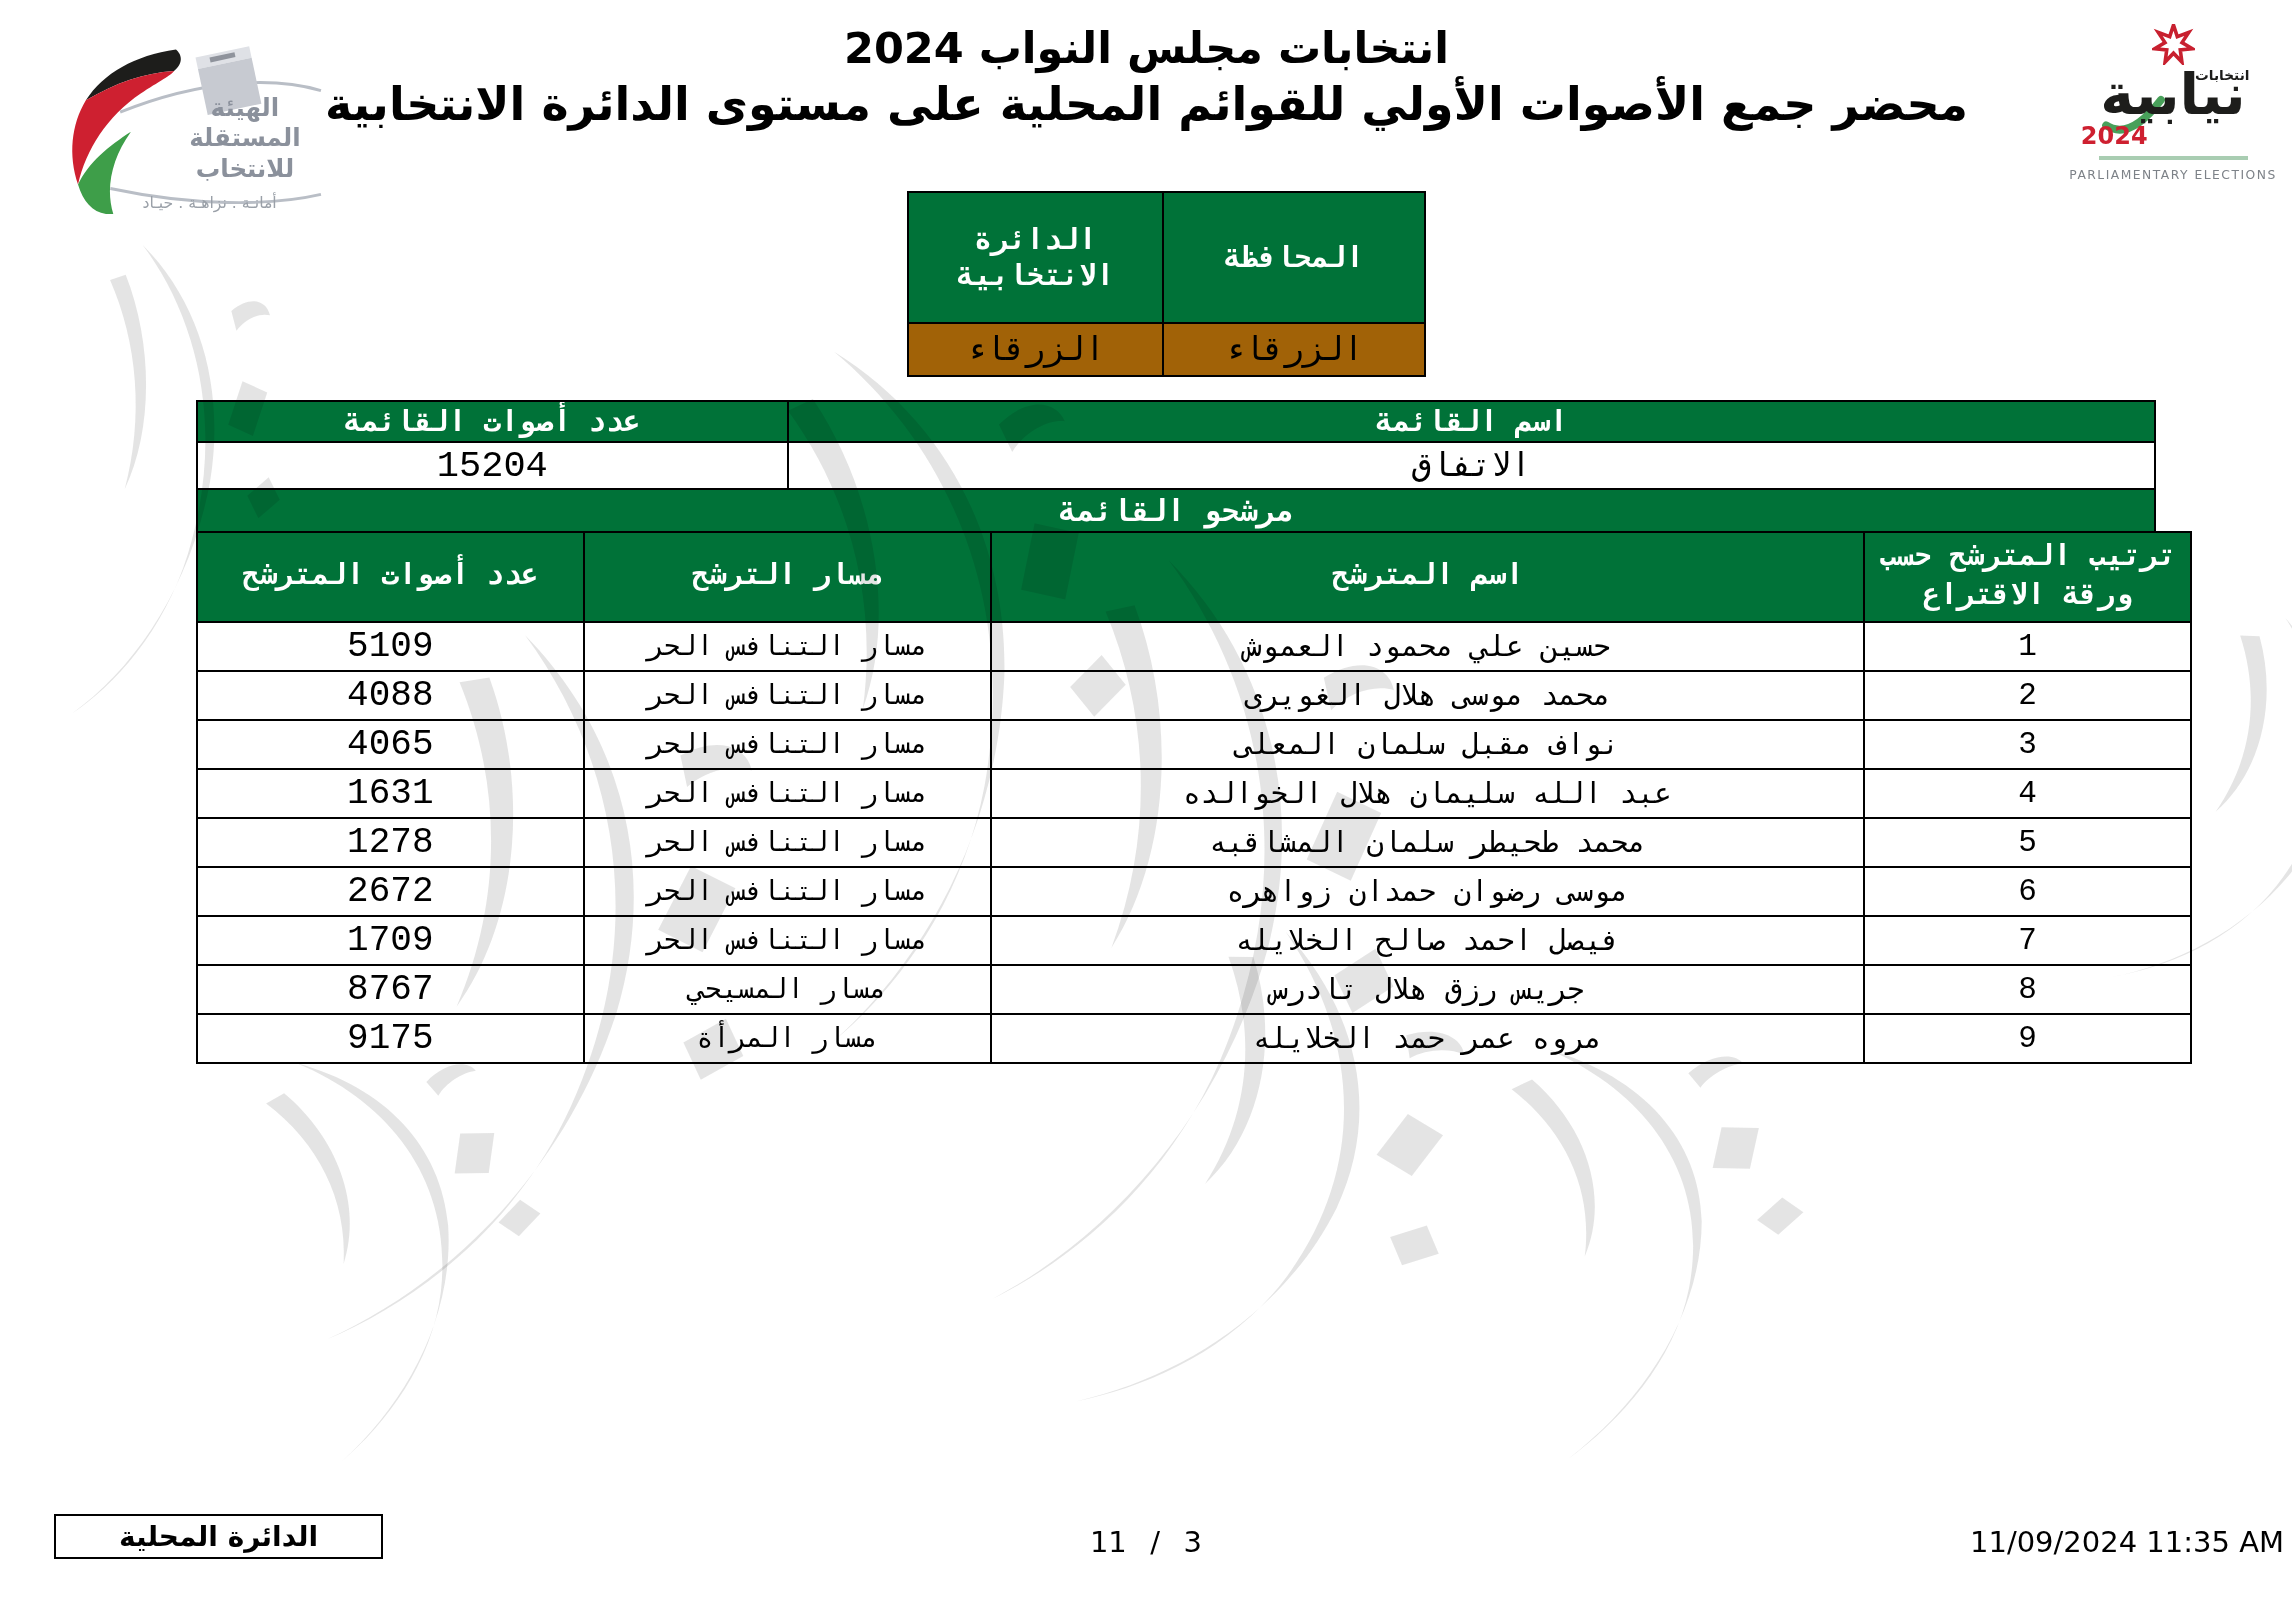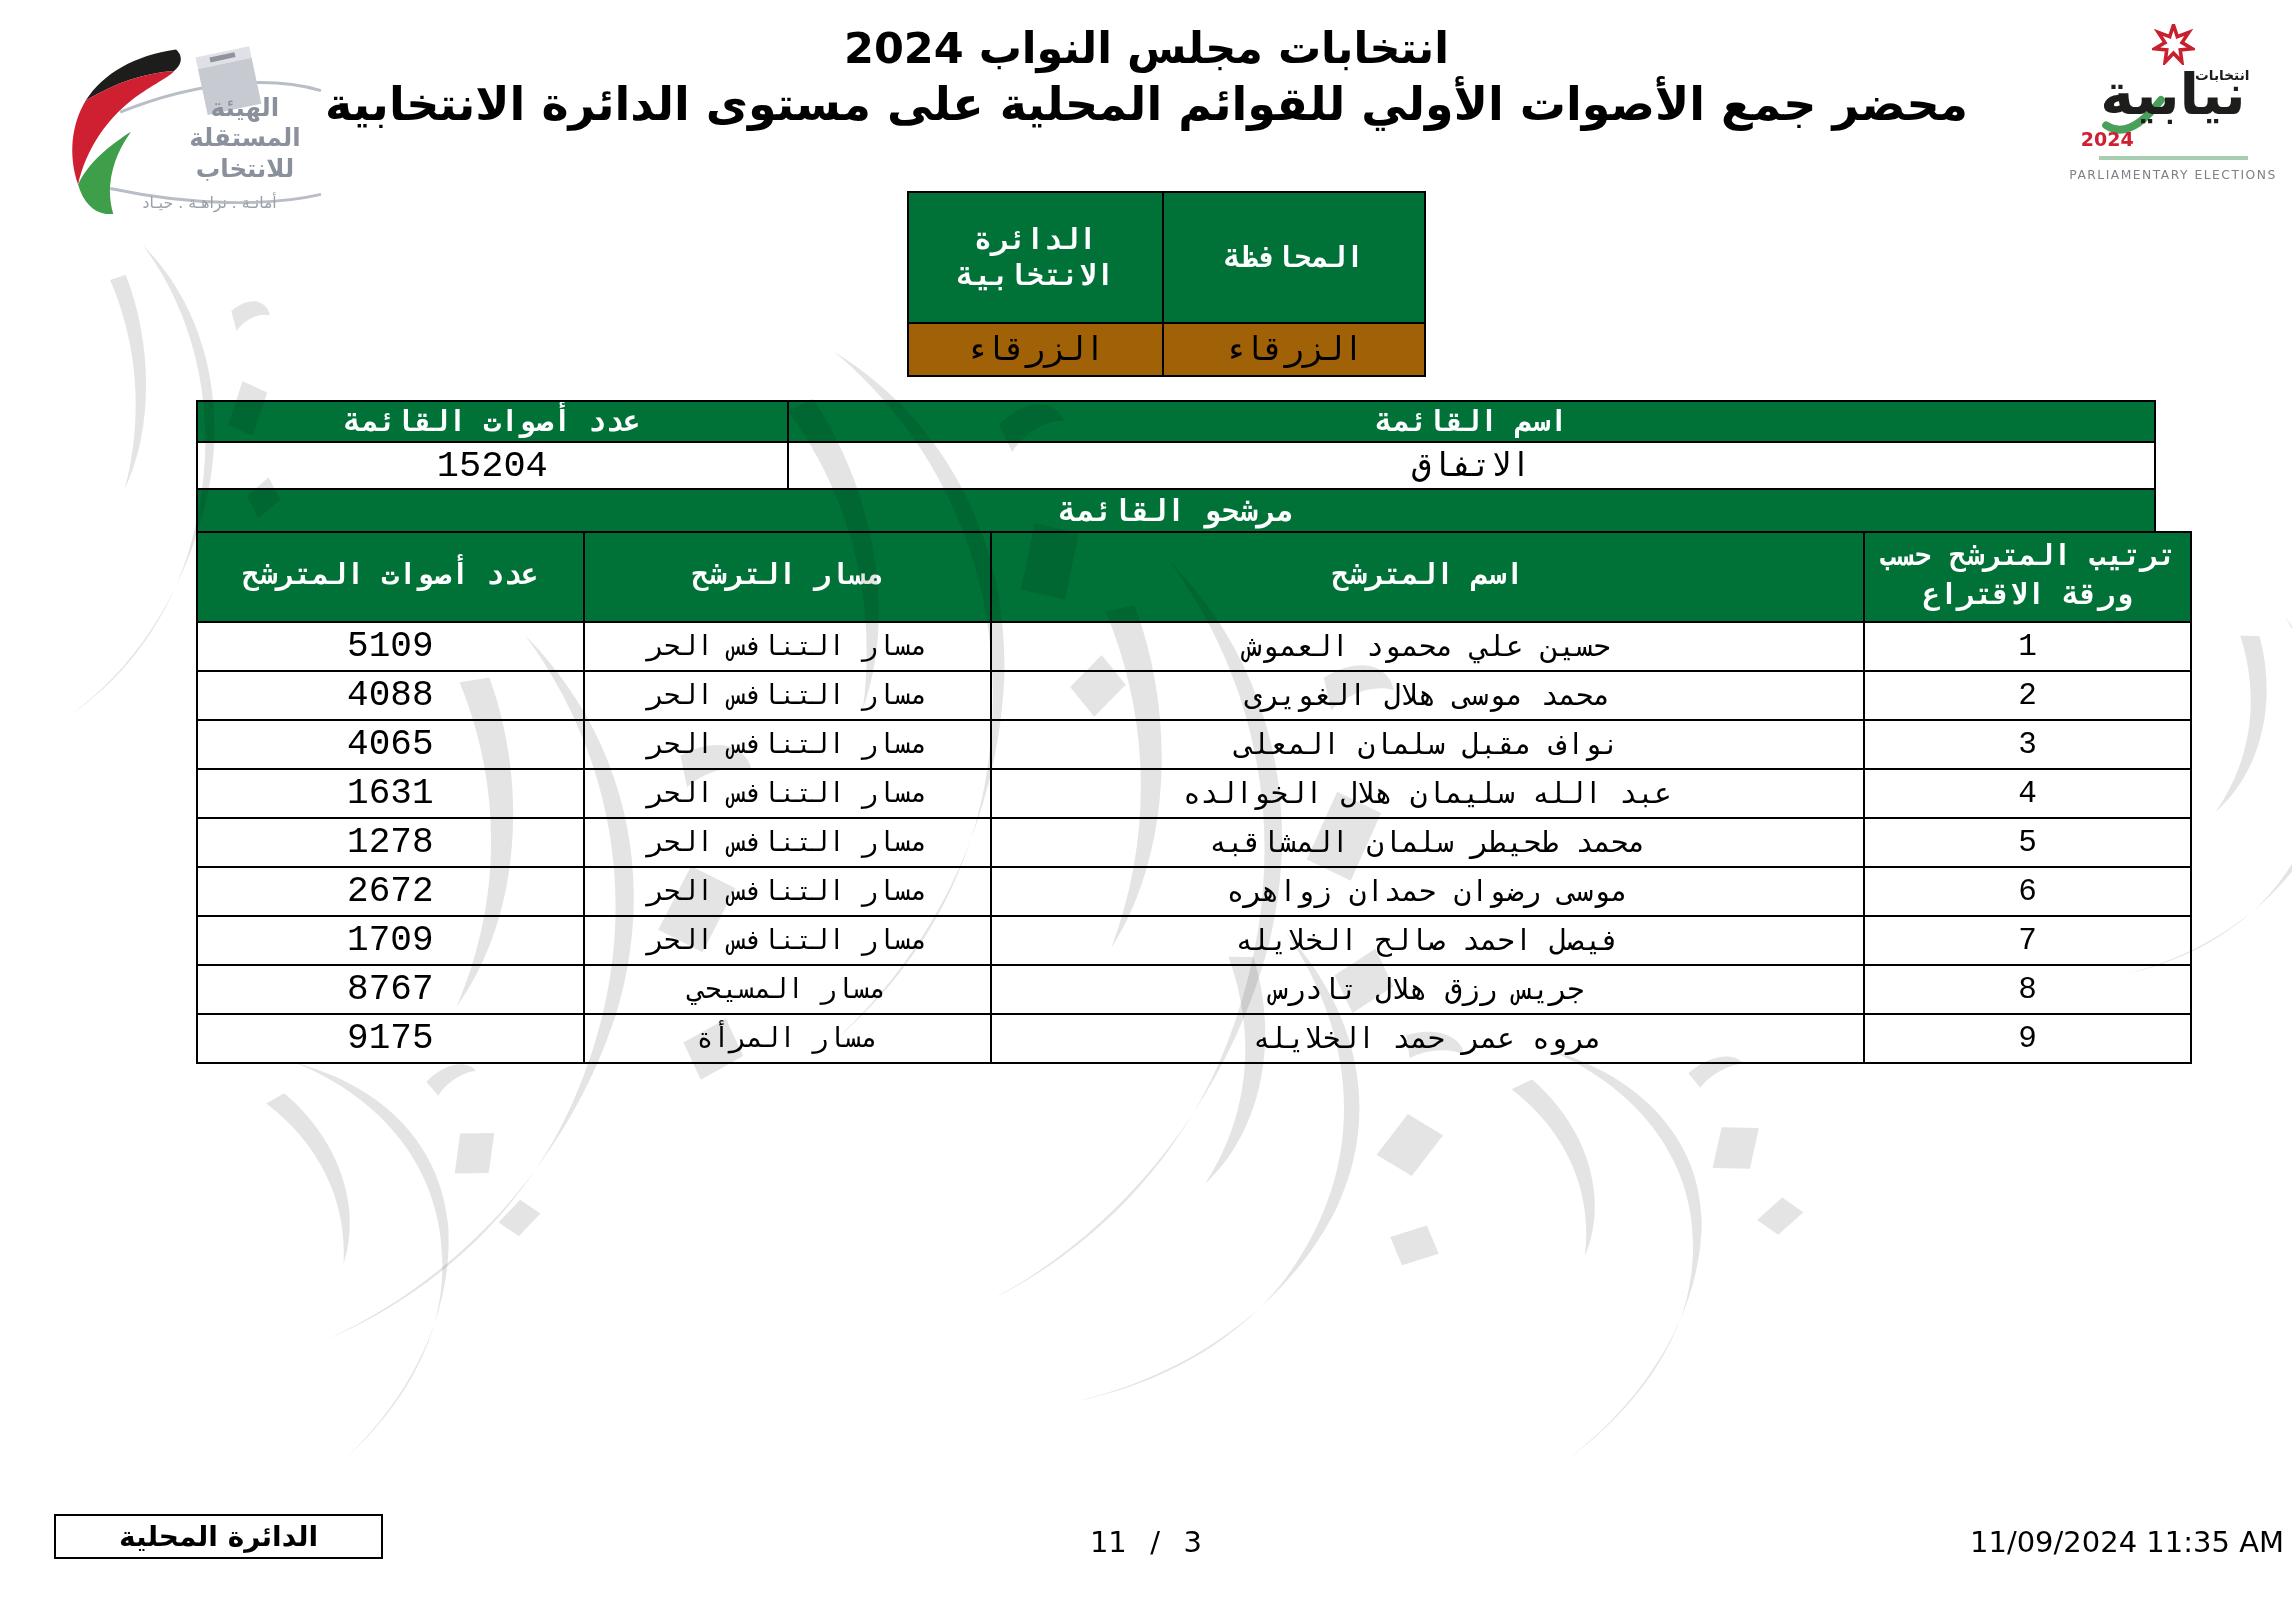--- a/index.html
+++ b/index.html
@@ -19,21 +19,21 @@
   .iec-text{position:absolute;right:0;top:71px;width:157px;text-align:center;color:#8b919c;
             font-weight:bold;font-size:24.5px;line-height:1.25;direction:rtl;}
   .iec-tagline{position:absolute;right:0;bottom:2px;width:181px;text-align:left;color:#9aa0a8;font-size:15.7px;direction:rtl;}
   
   .pe-logo{position:absolute;left:2080px;top:23.5px;width:186px;height:167px;z-index:2;
            display:flex;flex-direction:column;align-items:center;}
   .pe-star{height:41px;}
   .pe-callig{position:relative;width:157px;height:82px;text-align:center;direction:rtl;}
   .pe-big{font-size:57px;font-weight:bold;color:#1d1d1b;line-height:1.05;}
   .pe-small{position:absolute;top:2px;right:2px;font-size:13.7px;font-weight:bold;color:#1d1d1b;}
-  .pe-year{position:absolute;left:-13.7px;bottom:-3.9px;color:#ce2030;font-weight:bold;font-size:19px;direction:ltr;}
+  .pe-year{position:absolute;left:-13.7px;bottom:-3.9px;color:#ce2030;font-weight:bold;font-size:24px;direction:ltr;}
   .pe-check{position:absolute;left:5.9px;bottom:5.9px;z-index:-1;}
   .pe-line{width:149px;height:3.9px;background:#a9cdb2;margin-top:9.8px;}
   .pe-english{margin-top:7.8px;color:#7d8288;font-size:12.3px;letter-spacing:1.5px;white-space:nowrap;}
   
   table{border-collapse:collapse;table-layout:fixed;}
   th,td{border:2.9px solid #000;text-align:center;vertical-align:middle;padding:0 7.8px;overflow:hidden;font-family:Liberation Mono, monospace;}
   th{background:#007238;color:#ffffff;font-weight:bold;}
   td{background:transparent;}
   .region-table{position:absolute;left:907px;top:191px;width:482px;direction:rtl;z-index:2;}
   .region-table th{height:129px;font-size:29px;}

